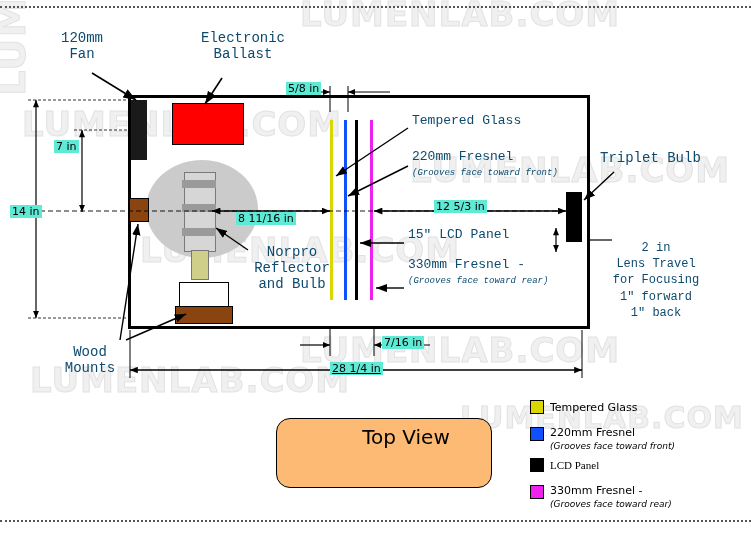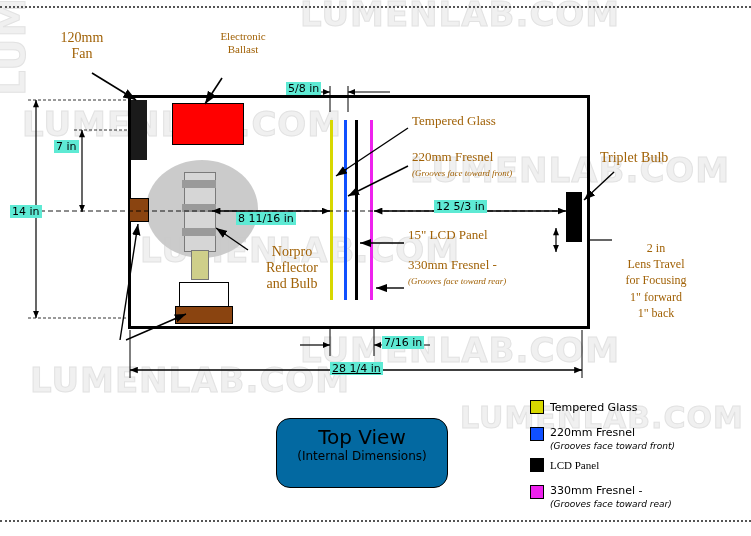--- a/index.html
+++ b/index.html
@@ -33,22 +33,22 @@
     height: 0;
     border-top: 2px dotted #555;
   }
   .box-outline {
     position: absolute;
     border: 3px solid #000;
     background: transparent;
   }
   .lbl {
     position: absolute;
-    font-family: Liberation Serif, serif;
-    color: #a16207;
+    font-family: Liberation Mono, monospace;
+    color: #0c4a6e;
     white-space: nowrap;
     line-height: 1.15;
   }
   .lbl.center { text-align: center; }
   .dimtxt {
     position: absolute;
     font-family: "DejaVu Sans", sans-serif;
     font-size: 11px;
     color: #000;
     background: #5eead4;
@@ -85,22 +85,23 @@
     font-size: 9px;
     font-style: italic;
     font-family: "DejaVu Sans", sans-serif;
     color: #000;
     white-space: nowrap;
   }
   .titlebox {
     position: absolute;
     border: 1px solid #000;
     border-radius: 14px;
-    background: #0369a1;
+    background: #fdba74;
     text-align: center;
+    padding-left: 44px;
   }
   .titlebox .t1 {
     font-size: 20px;
     color: #000;
   }
   .titlebox .t2 {
     font-size: 12px;
     color: #000;
   }
   .part {
@@ -216,21 +217,21 @@
     <line x1="130" y1="370" x2="582" y2="370" stroke="#000" stroke-width="1.3" marker-start="url(#arrSstart)" marker-end="url(#arrS)"></line>
     <line x1="130" y1="330" x2="130" y2="378" stroke="#000" stroke-width="1"></line>
     <line x1="582" y1="330" x2="582" y2="378" stroke="#000" stroke-width="1"></line>
   </svg>
 
   <div class="lbl center" style="left:36px; top:30px; width:92px; font-size:14px;">
     <span>120mm</span><br>
     <span>Fan</span>
   </div>
 
-  <div class="lbl center" style="left:188px; top:30px; width:110px; font-size:11px;">
+  <div class="lbl center" style="left:188px; top:30px; width:110px; font-size:14px;">
     <span>Electronic</span><br>
     <span>Ballast</span>
   </div>
 
   <div class="lbl" style="left:412px; top:114px; font-size:13px;">Tempered Glass</div>
 
   <div class="lbl" style="left:412px; top:150px; font-size:13px;">220mm Fresnel</div>
   <div class="lbl sub" style="left:412px; top:168px;">(Grooves face toward front)</div>
 
   <div class="lbl" style="left:408px; top:228px; font-size:13px;">15" LCD Panel</div>
@@ -239,40 +240,43 @@
   <div class="lbl sub" style="left:408px; top:276px;">(Grooves face toward rear)</div>
 
   <div class="lbl" style="left:600px; top:150px; font-size:14px;">Triplet Bulb</div>
 
   <div class="lbl center" style="left:242px; top:244px; width:100px; font-size:14px;">
     <span>Norpro</span><br>
     <span>Reflector</span><br>
     <span>and Bulb</span>
   </div>
 
+  <div class="lbl center" style="left:40px; top:344px; width:100px; font-size:14px;">
+    <span>Wood</span><br>
+    <span>Mounts</span>
+  </div>
 
   <div class="lbl center" style="left:596px; top:240px; width:120px; font-size:12px; line-height:1.35;">
     <span>2 in</span><br>
     <span>Lens Travel</span><br>
     <span>for Focusing</span><br>
     <span>1" forward</span><br>
     <span>1" back</span>
   </div>
 
   <div class="dimtxt" style="left:286px; top:82px;">5/8 in</div>
   <div class="dimtxt" style="left:54px; top:140px;">7 in</div>
   <div class="dimtxt" style="left:10px; top:205px;">14 in</div>
   <div class="dimtxt" style="left:236px; top:212px;">8 11/16 in</div>
   <div class="dimtxt" style="left:434px; top:200px;">12 5/3 in</div>
   <div class="dimtxt" style="left:382px; top:336px;">7/16 in</div>
   <div class="dimtxt" style="left:330px; top:362px;text-decoration:underline;">28 1/4 in</div>
 
   <div class="titlebox" style="left:276px; top:418px; width:170px; height:62px; padding-top:6px;">
     <div class="t1">Top View</div>
-    <div class="t2">(Internal Dimensions)</div>
   </div>
 
   <div class="legend-sw" style="left:530px; top:400px; background:#d8d800;"></div>
   <div class="legend-txt" style="left:550px; top:401px;">Tempered Glass</div>
 
   <div class="legend-sw" style="left:530px; top:427px; background:#1050ff;"></div>
   <div class="legend-txt" style="left:550px; top:426px;">220mm Fresnel</div>
   <div class="legend-sub" style="left:550px; top:441px;">(Grooves face toward front)</div>
 
   <div class="legend-sw" style="left:530px; top:458px; background:#000000;"></div>

